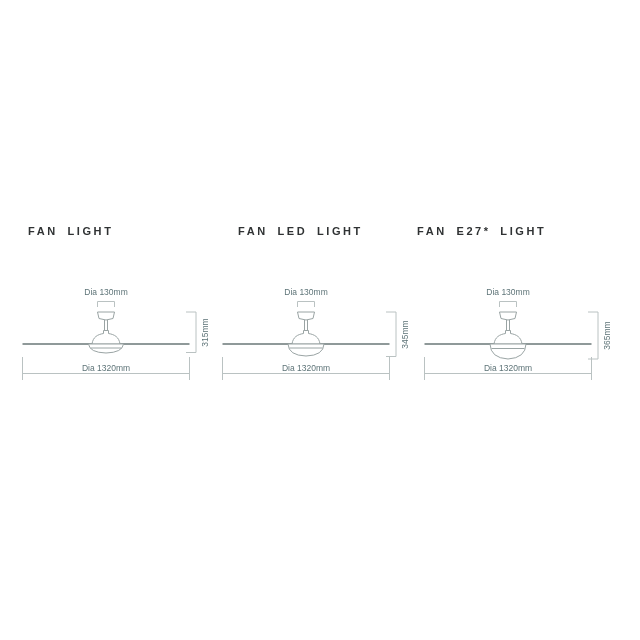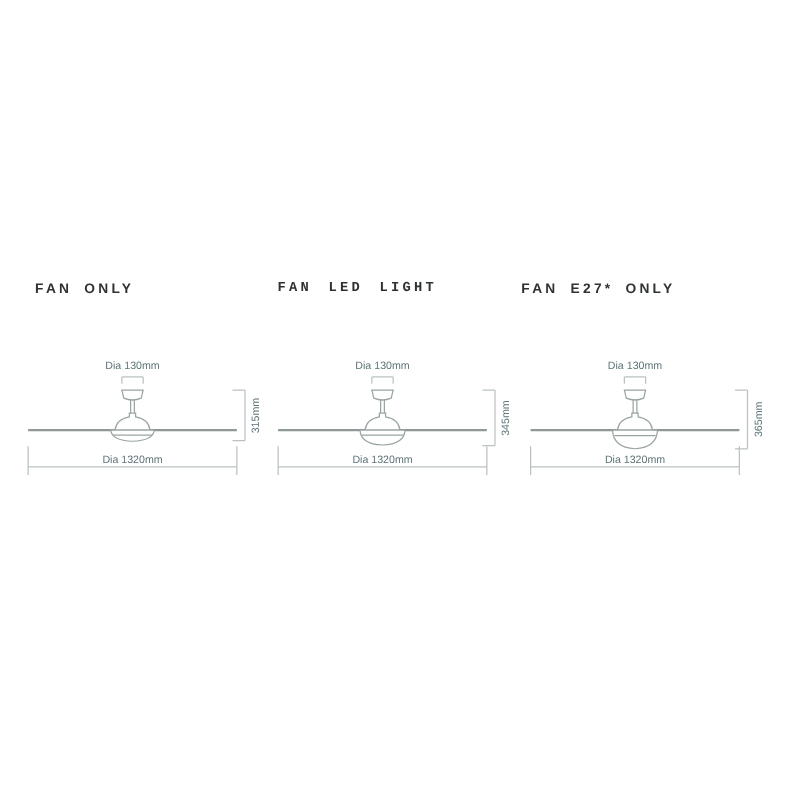--- a/index.html
+++ b/index.html
@@ -6,21 +6,21 @@
   #canvas{
     position:relative;width:640px;height:640px;background:#ffffff;overflow:hidden;
     font-family:"Liberation Sans", sans-serif;
   }
   .panel-title{
     position:absolute;top:225px;
     font-size:11px;font-weight:bold;letter-spacing:2.6px;word-spacing:4px;
     color:#2f3233;white-space:nowrap;
   }
   #title-1{left:28px;}
-  #title-2{left:222px;font-family:Liberation Mono, monospace;}
+  #title-2{left:238px;}
   #title-3{left:417px;}
   .fan-panel{position:absolute;top:278px;width:212px;height:112px;}
   #panel-1{left:0px;}
   #panel-2{left:200px;}
   #panel-3{left:402px;}
   svg{display:block;}
   svg text{
     font-family:"Liberation Sans", sans-serif;
     font-size:8.5px;
     fill:#5e7478;
@@ -28,23 +28,23 @@
   .outline{fill:#ffffff;stroke:#9aa4a4;stroke-width:1;}
   .thinline{fill:none;stroke:#9aa4a4;stroke-width:1;}
   .blade{stroke:#8f9999;stroke-width:1.8;fill:none;}
   .dim{fill:none;stroke:#bac2c2;stroke-width:1;}
 </style>
 </head>
 <body>
 
 <div id="canvas">
 
-  <div class="panel-title" id="title-1">FAN ONLY</div>
+  <div class="panel-title" id="title-1">FAN LIGHT</div>
   <div class="panel-title" id="title-2">FAN LED LIGHT</div>
-  <div class="panel-title" id="title-3">FAN E27* ONLY</div>
+  <div class="panel-title" id="title-3">FAN E27* LIGHT</div>
 
   <div class="fan-panel" id="panel-1">
     <svg width="212" height="112" viewBox="0 0 212 112">
       <text x="106" y="17" text-anchor="middle">Dia 130mm</text>
       <path class="dim" d="M97.5,23.5 H114.5 M97.5,23.5 V29 M114.5,23.5 V29"></path>
       <path class="blade" d="M22.5,66 H189.5"></path>
       <path class="outline" d="M97.5,34 L114.5,34 L113,40.5 Q106,43.5 99,40.5 Z"></path>
       <path class="thinline" d="M104.5,42 V52.5 M107.5,42 V52.5"></path>
       <path class="outline" d="M92,66 C93,59 97.5,56.5 103.5,55.5 L103.5,52.5 L108.5,52.5 L108.5,55.5 C114.5,56.5 119,59 120,66 Z"></path>
       <path class="outline" d="M88.5,66 Q89.5,74.5 106,75 Q122.5,74.5 123.5,66 Z"></path>

